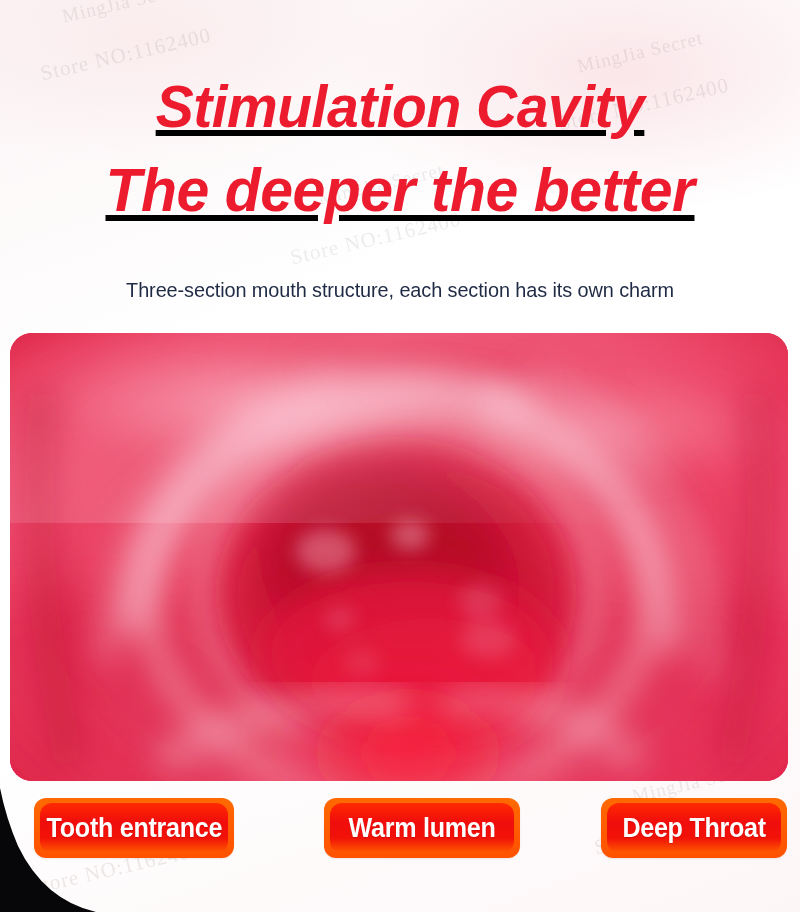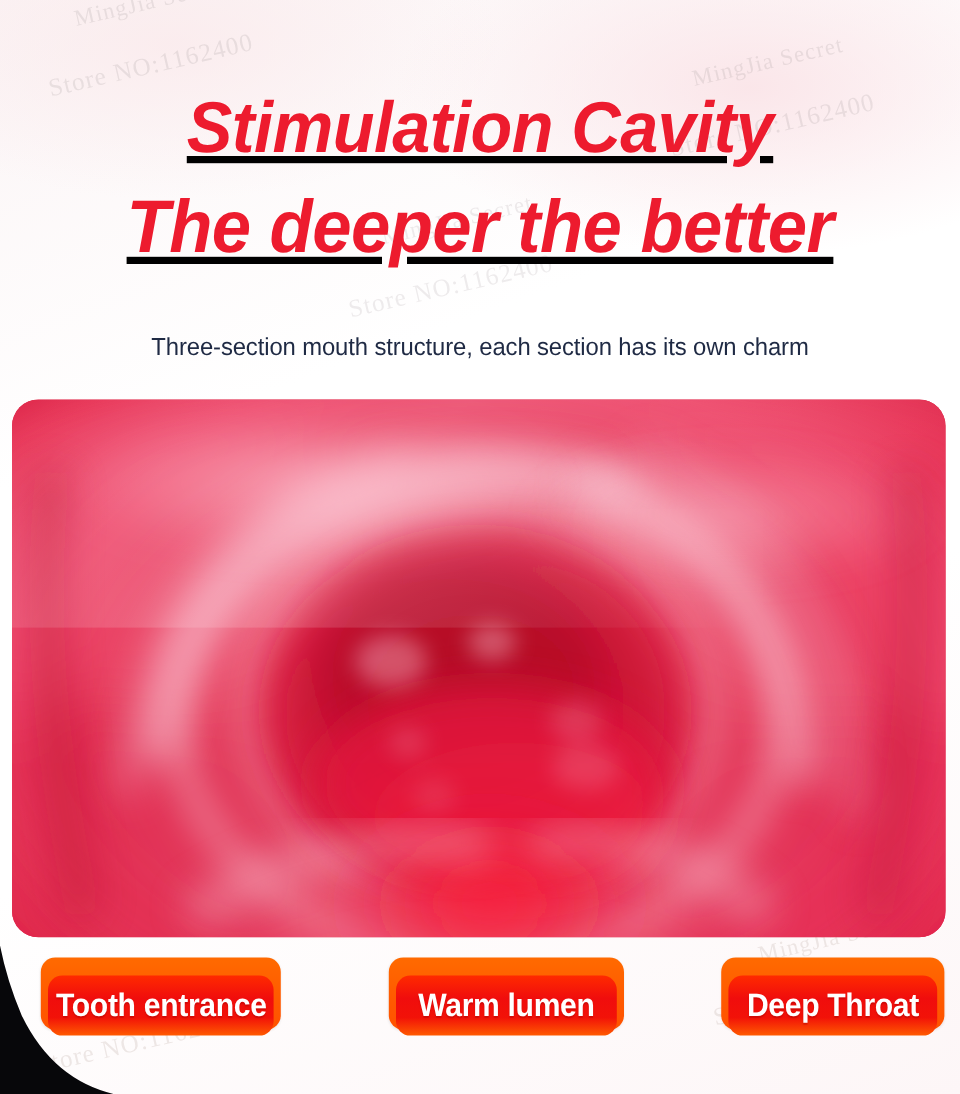--- a/index.html
+++ b/index.html
@@ -93,21 +93,21 @@
     position:absolute;
     left:0; top:798px; width:800px; height:64px;
     z-index:6;
   }
   .chip {
     position:absolute;
     top:0;
     height:60px;
     border-radius:12px;
     background:linear-gradient(180deg,#ff6a00 0%,#ff5a00 55%,#ff5200 100%);
-    padding:15px 6px;
+    padding:5px 6px;
     box-shadow:0 1px 2px rgba(0,0,0,0.08);
   }
   .chip-inner {
     height:50px;
     border-radius:12px;
     background:linear-gradient(180deg,#ff2a00 0%,#f00d0d 38%,#f21208 70%,#ff5a00 100%);
     display:flex; align-items:center; justify-content:center;
     padding:0 14px;
   }
   .chip-label {

